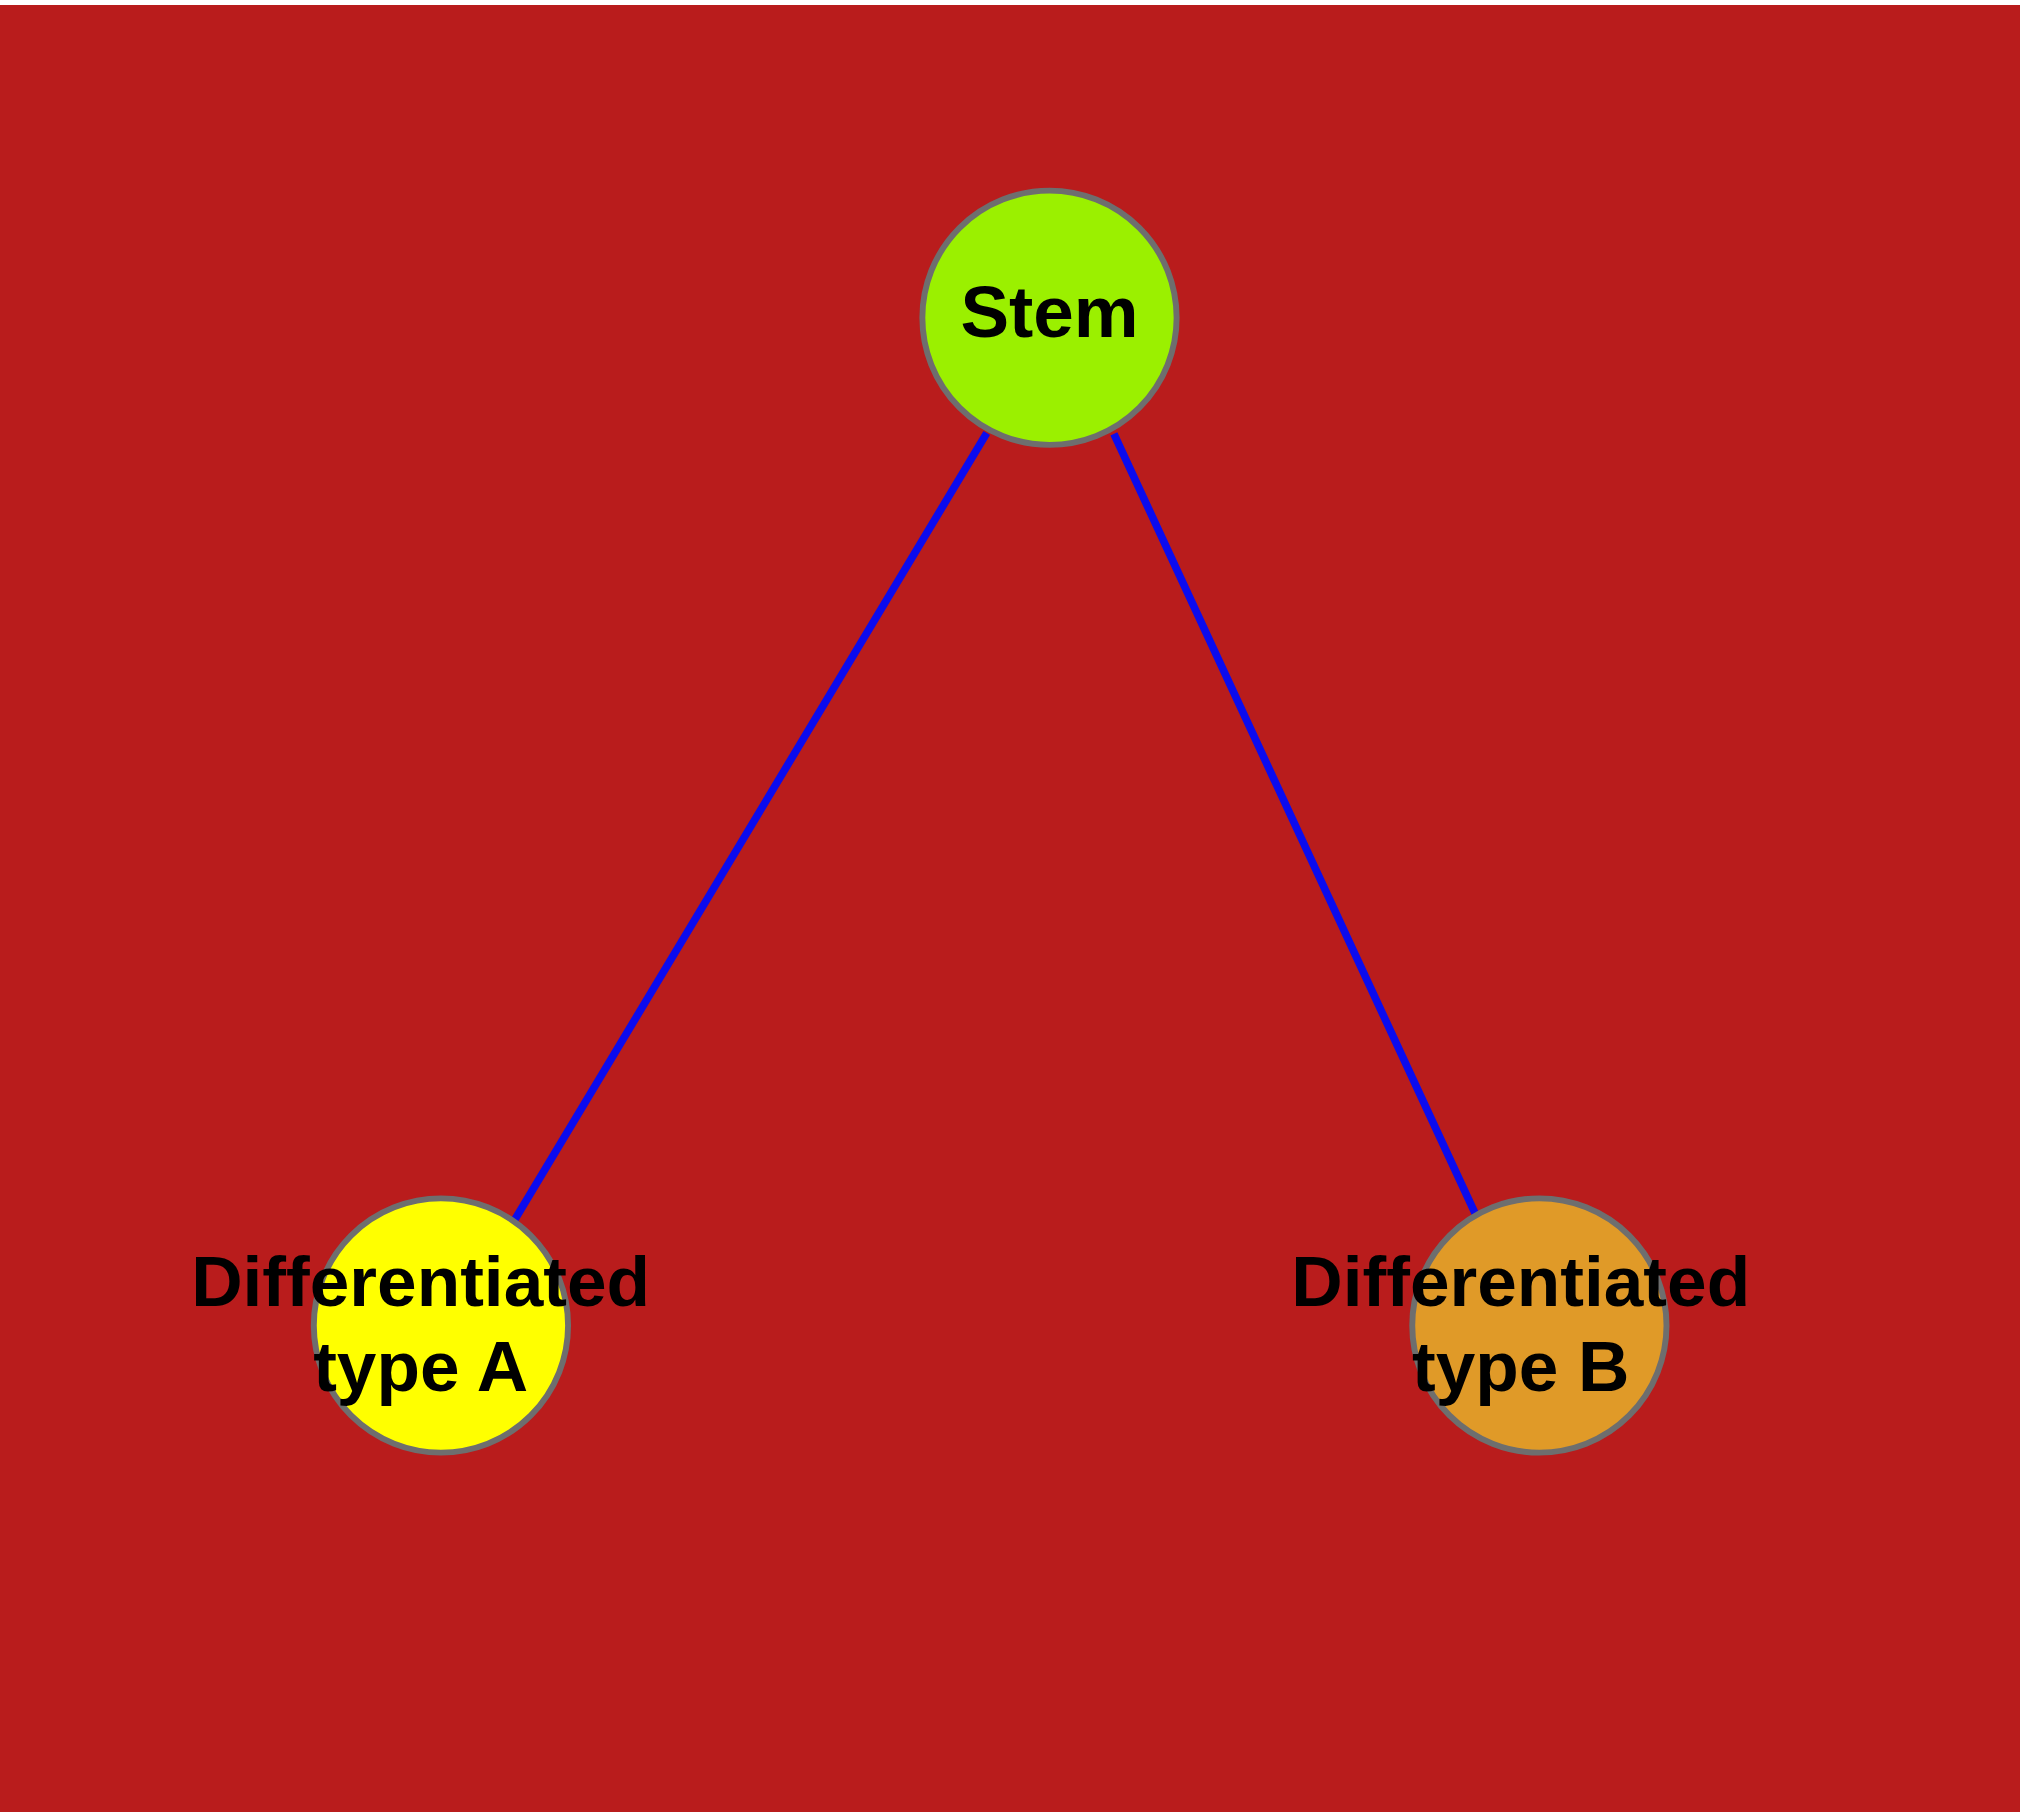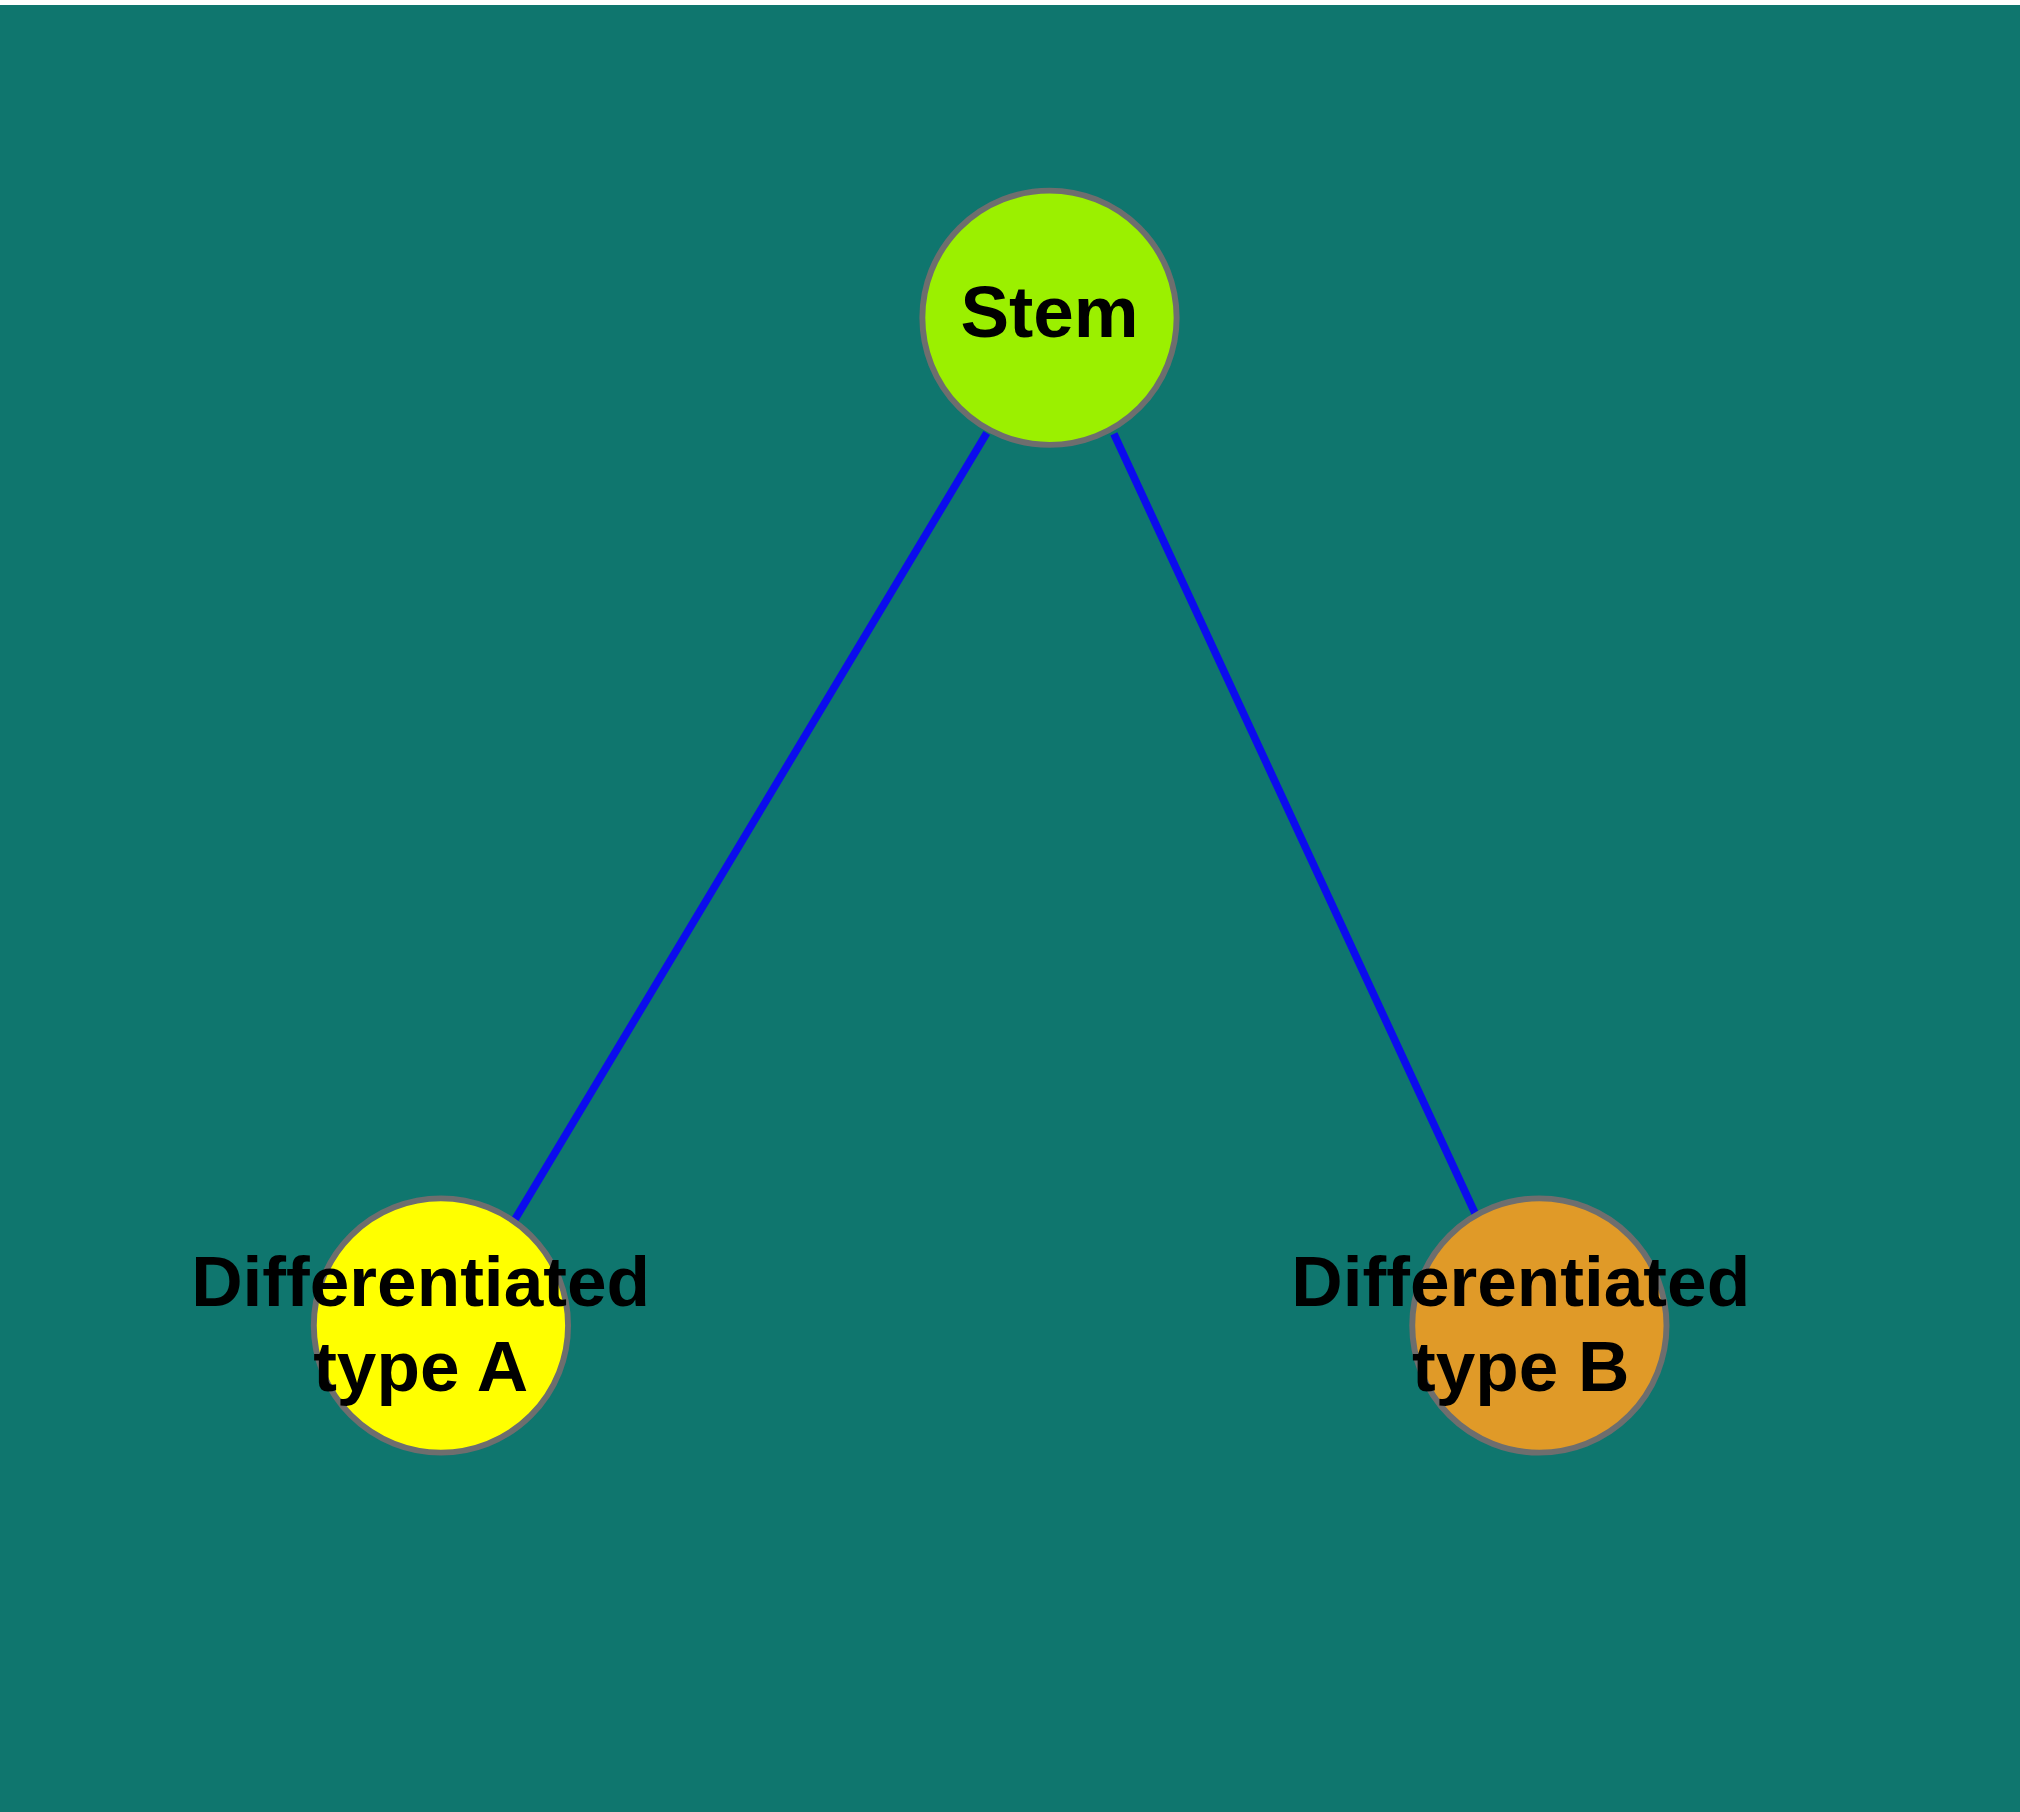--- a/index.html
+++ b/index.html
@@ -18,21 +18,21 @@
     width: 2021px;
     height: 1812px;
     background: #ffffff;
   }
   #plot-area {
     position: absolute;
     left: 0;
     top: 5.1px;
     width: 2021px;
     height: 1807px;
-    background: #0f766e;
+    background: #b91c1c;
     overflow: hidden;
   }
   #graph-svg {
     position: absolute;
     left: 0;
     top: 0;
     width: 2021px;
     height: 1807px;
     display: block;
   }

